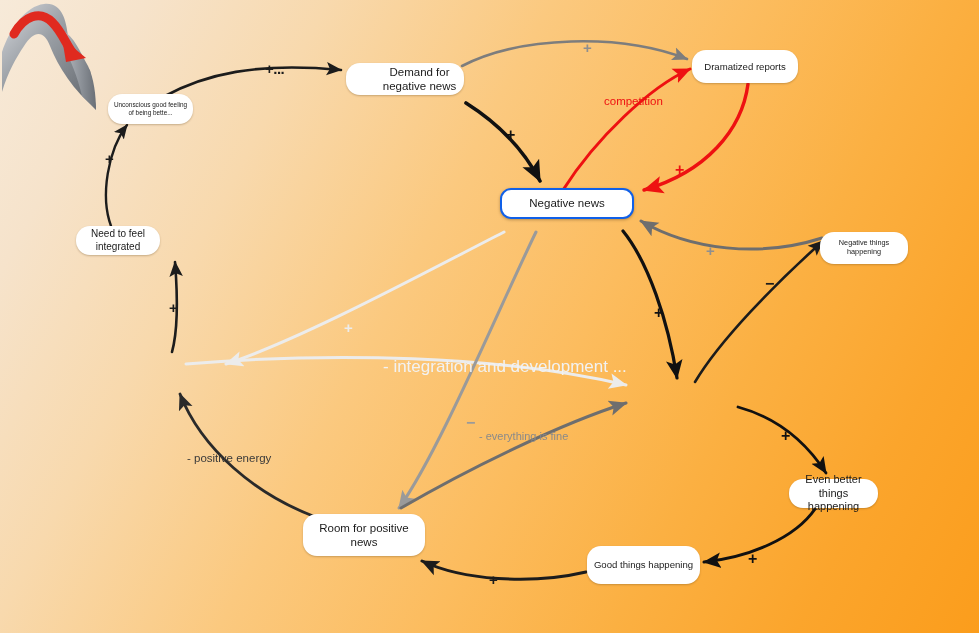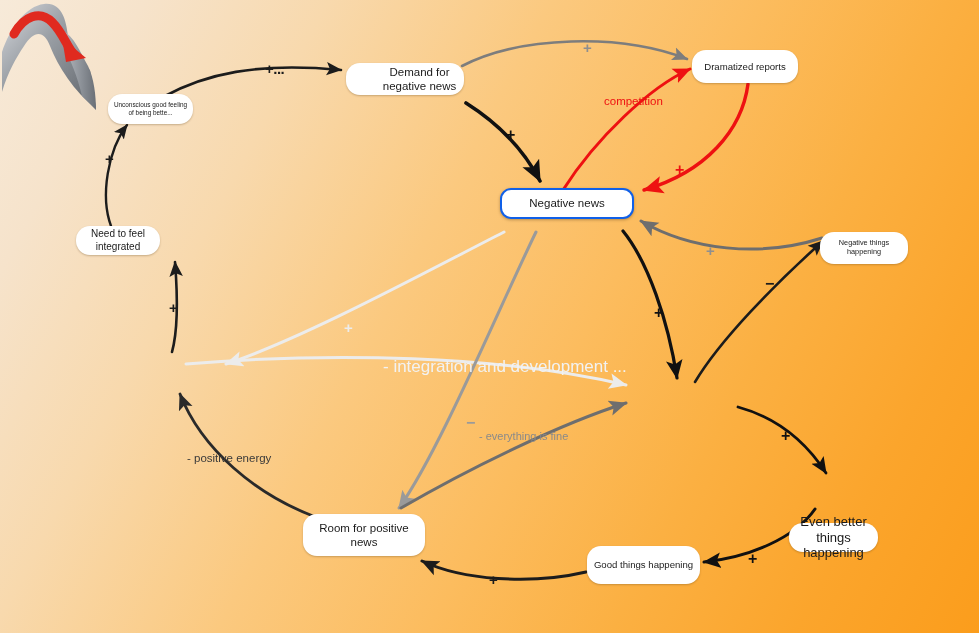--- a/index.html
+++ b/index.html
@@ -147,21 +147,21 @@
   <div class="node" style="left:692px;top:50px;width:106px;height:33px;font-size:9.6px;">Dramatized reports</div>
 
   <div class="node selected" style="left:500px;top:188px;width:134px;height:31px;font-size:11.5px;">Negative news</div>
 
   <div class="node" style="left:820px;top:232px;width:88px;height:32px;font-size:7.3px;">Negative things happening</div>
 
   <div class="node" style="left:76px;top:226px;width:84px;height:29px;font-size:10px;">Need to feel integrated</div>
 
 
 
-  <div class="node" style="left:789px;top:479px;width:89px;height:29px;font-size:13px;margin-top:44px;">Even better things happening</div>
+  <div class="node" style="left:789px;top:479px;width:89px;height:29px;font-size:11px;">Even better things happening</div>
 
   <div class="node" style="left:587px;top:546px;width:113px;height:38px;font-size:9.6px;">Good things happening</div>
 
   <div class="node" style="left:303px;top:514px;width:122px;height:42px;font-size:11.5px;">Room for positive news</div>
 
   <div class="lbl" style="left:604px;top:95px;color:#ee1111;font-size:11.5px;">competition</div>
 
   <div class="lbl" style="left:383px;top:357px;color:#f2f2f2;font-size:17px;">- integration and development ...</div>
 
   <div class="lbl" style="left:479px;top:430px;color:#8a8a8a;font-size:11px;">- everything is fine</div>

